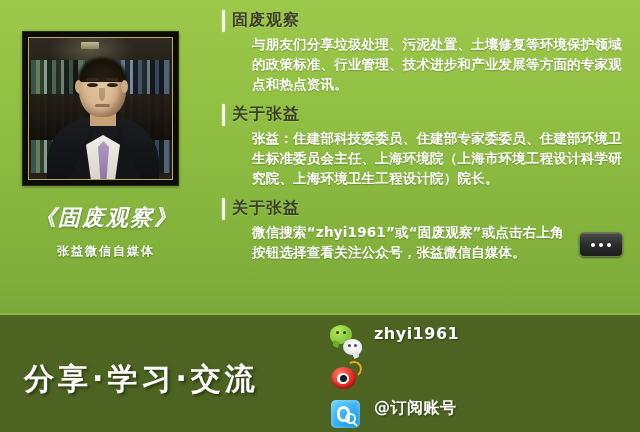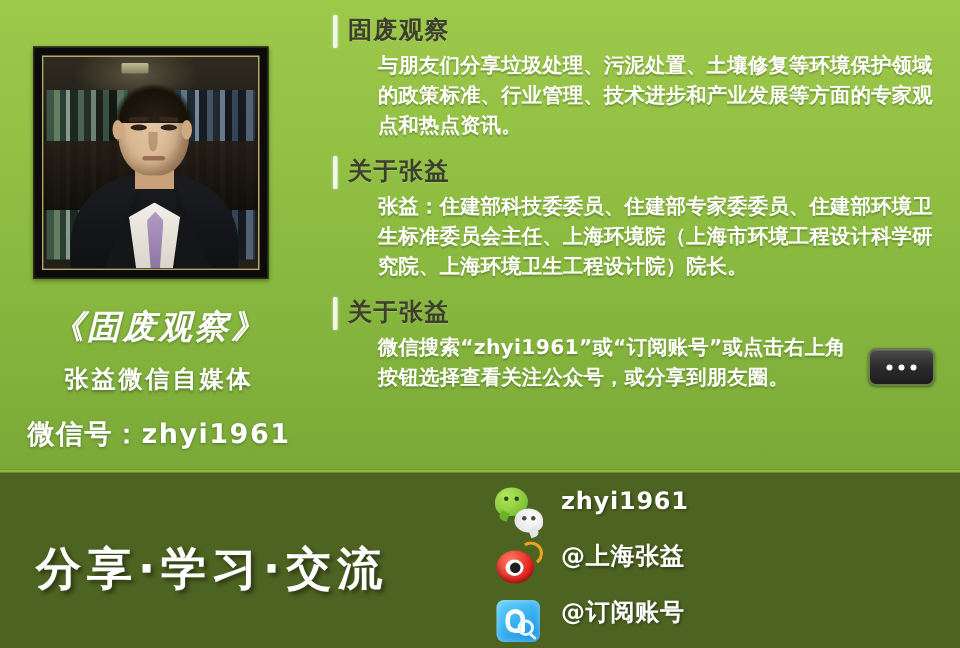--- a/index.html
+++ b/index.html
@@ -104,21 +104,21 @@
   .lapel{position:absolute;bottom:0;width:24px;height:54px;background:#15161a;}
   .lapel.l{left:40px;clip-path:polygon(100% 0,100% 100%,0 100%);}
   .lapel.r{left:88px;clip-path:polygon(0 0,100% 100%,0 100%);}
 
   .cap{
     position:absolute;left:0;width:212px;text-align:center;color:#ffffff;
     text-shadow:0 1px 2px rgba(45,70,20,.55);
     font-weight:700;letter-spacing:1px;white-space:nowrap;
   }
   #cap-title{top:203px;font-size:22px;letter-spacing:2px;font-style:italic;}
-  #cap-sub{top:243px;font-size:16px;letter-spacing:2px;}
+  #cap-sub{top:243px;font-size:12px;letter-spacing:2px;}
   #cap-id{top:277px;font-size:18px;letter-spacing:1px;}
 
   
   #right-col{position:absolute;left:218px;top:8px;width:414px;}
   .section{position:relative;margin-bottom:8px;}
   .sec-head{position:relative;padding-left:14px;height:26px;}
   .sec-bar{
     position:absolute;left:4px;top:2px;width:3px;height:22px;
     background:#f3f7ea;border-radius:1px;box-shadow:0 0 2px rgba(255,255,255,.5);
   }
@@ -226,21 +226,20 @@
           <div class="eye l"></div>
           <div class="eye r"></div>
           <div id="nose"></div>
           <div id="mouth"></div>
         </div>
       </div>
     </div>
 
     <div class="cap" id="cap-title">《固废观察》</div>
     <div class="cap" id="cap-sub">张益微信自媒体</div>
-    <div class="cap" id="cap-id">微信号：zhyi1961</div>
   </div>
 
   <div id="right-col">
 
     <div class="section">
       <div class="sec-head">
         <span class="sec-bar"></span>
         <span class="sec-title">固废观察</span>
       </div>
       <div class="sec-body">与朋友们分享垃圾处理、污泥处置、土壤修复等环境保护领域的政策标准、行业管理、技术进步和产业发展等方面的专家观点和热点资讯。</div>
@@ -252,21 +251,21 @@
         <span class="sec-title">关于张益</span>
       </div>
       <div class="sec-body">张益：住建部科技委委员、住建部专家委委员、住建部环境卫生标准委员会主任、上海环境院（上海市环境工程设计科学研究院、上海环境卫生工程设计院）院长。</div>
     </div>
 
     <div class="section" id="sec-sub">
       <div class="sec-head">
         <span class="sec-bar"></span>
         <span class="sec-title">关于张益</span>
       </div>
-      <div class="sec-body">微信搜索“zhyi1961”或“订阅账号”或点击右上角按钮选择查看关注公众号，或分享到朋友圈。</div>
+      <div class="sec-body">微信搜索“zhyi1961”或“固废观察”或点击右上角按钮选择查看关注公众号，张益微信自媒体。</div>
       <div id="more-button">
         <i></i>
         <i></i>
         <i></i>
       </div>
     </div>
 
   </div>
 
   <div id="bottom-bar">
@@ -289,21 +288,20 @@
         <span class="social-label">zhyi1961</span>
       </div>
 
       <div class="social-row">
         <span class="social-icon">
           <span class="weibo-eye">
             <span class="weibo-pupil"></span>
           </span>
           <span class="weibo-wave"></span>
         </span>
-        <span class="social-label">@上海张益</span>
       </div>
 
       <div class="social-row">
         <span class="social-icon">
           <span class="soso-box">
             <span class="soso-p"></span>
             <span class="soso-lens"></span>
           </span>
         </span>
         <span class="social-label">@订阅账号</span>

